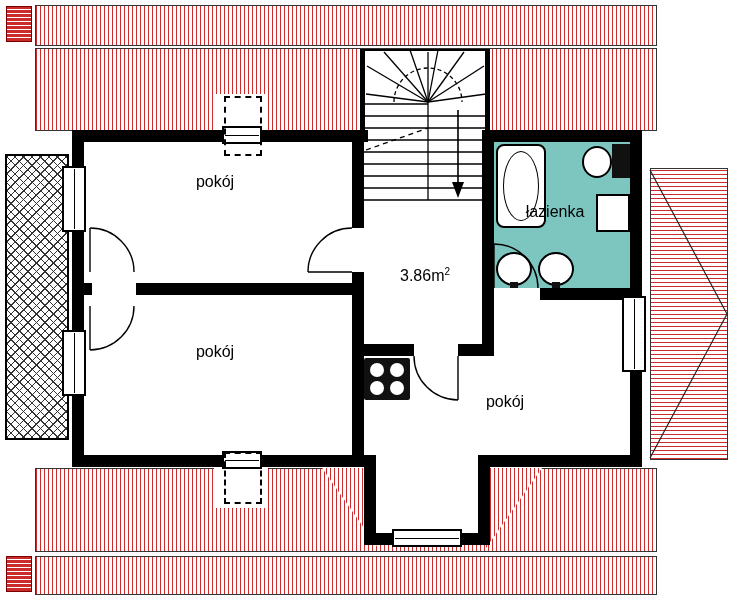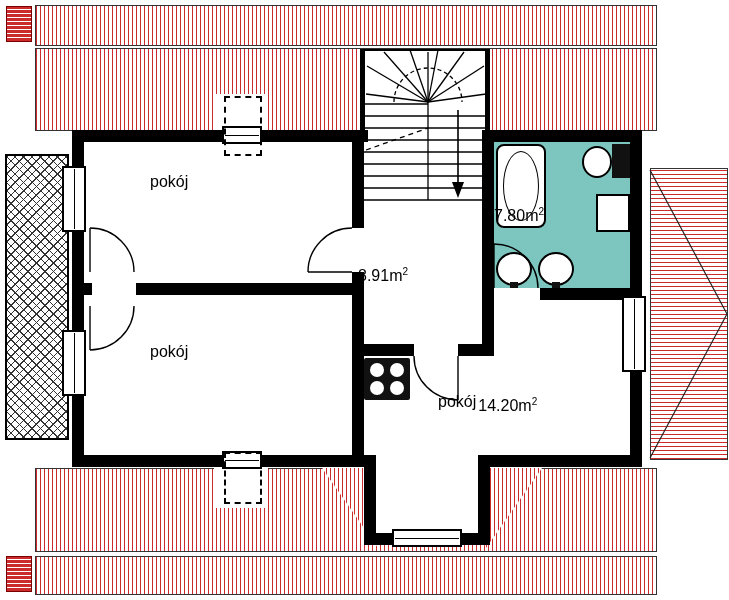--- a/index.html
+++ b/index.html
@@ -18,22 +18,22 @@
     background-image:repeating-linear-gradient(0deg,var(--roof_red,#cb2b2b) 0 3px,#fff 3px 4px);}
   .crosshatch{background-color:#fff;border:2px solid #000;
     background-image:repeating-linear-gradient(45deg,#333 0 1px,transparent 1px 6px),
                      repeating-linear-gradient(135deg,#333 0 1px,transparent 1px 6px);}
   .teal{background:var(--bathroom_fill,#7cc6bf);}
   .win{position:absolute;background:#fff;border:2px solid #000;box-sizing:border-box;}
   .win-v::after{content:"";position:absolute;left:50%;top:1px;bottom:1px;width:1px;background:#000;}
   .win-h::after{content:"";position:absolute;top:50%;left:1px;right:1px;height:1px;background:#000;}
   .dash{position:absolute;border:2px dashed #000;box-sizing:border-box;background:transparent;}
   .fixture{position:absolute;background:#fff;border:2px solid #000;box-sizing:border-box;}
-  .label{position:absolute;color:#000;text-align:center;display:flex;flex-direction:row;
-         gap:2px;font-size:16px;line-height:20px;}
+  .label{position:absolute;color:#000;text-align:center;display:flex;flex-direction:column;
+         gap:18px;font-size:16px;line-height:20px;}
   .label sup{font-size:10px;}
   svg.linework{position:absolute;left:0;top:0;pointer-events:none;}
   .stove{position:absolute;background:#111;border-radius:2px;}
   .stove .burner{position:absolute;width:14px;height:14px;border-radius:50%;background:#fff;}
   .tap{position:absolute;background:#111;}
 </style>
 </head>
 <body>
 
 <div class="plan">
@@ -161,23 +161,22 @@
     </g>
   </svg>
 
   <div class="label" style="left:150px;top:172px;width:130px">
     <span>pokój</span>
   </div>
   <div class="label" style="left:150px;top:342px;width:130px">
     <span>pokój</span>
   </div>
   <div class="label" style="left:358px;top:262px;width:134px">
-    <span><span>8.91m</span><sup>2</sup></span>
+    <span><span>3.86m</span><sup>2</sup></span>
   </div>
   <div class="label" style="left:494px;top:202px;width:122px">
-    <span><span>7.80m</span><sup>2</sup></span>
+    <span>łazienka</span>
   </div>
   <div class="label" style="left:438px;top:392px;width:134px">
     <span>pokój</span>
-    <span><span>14.20m</span><sup>2</sup></span>
   </div>
 
 </div>
 
 </body></html>

